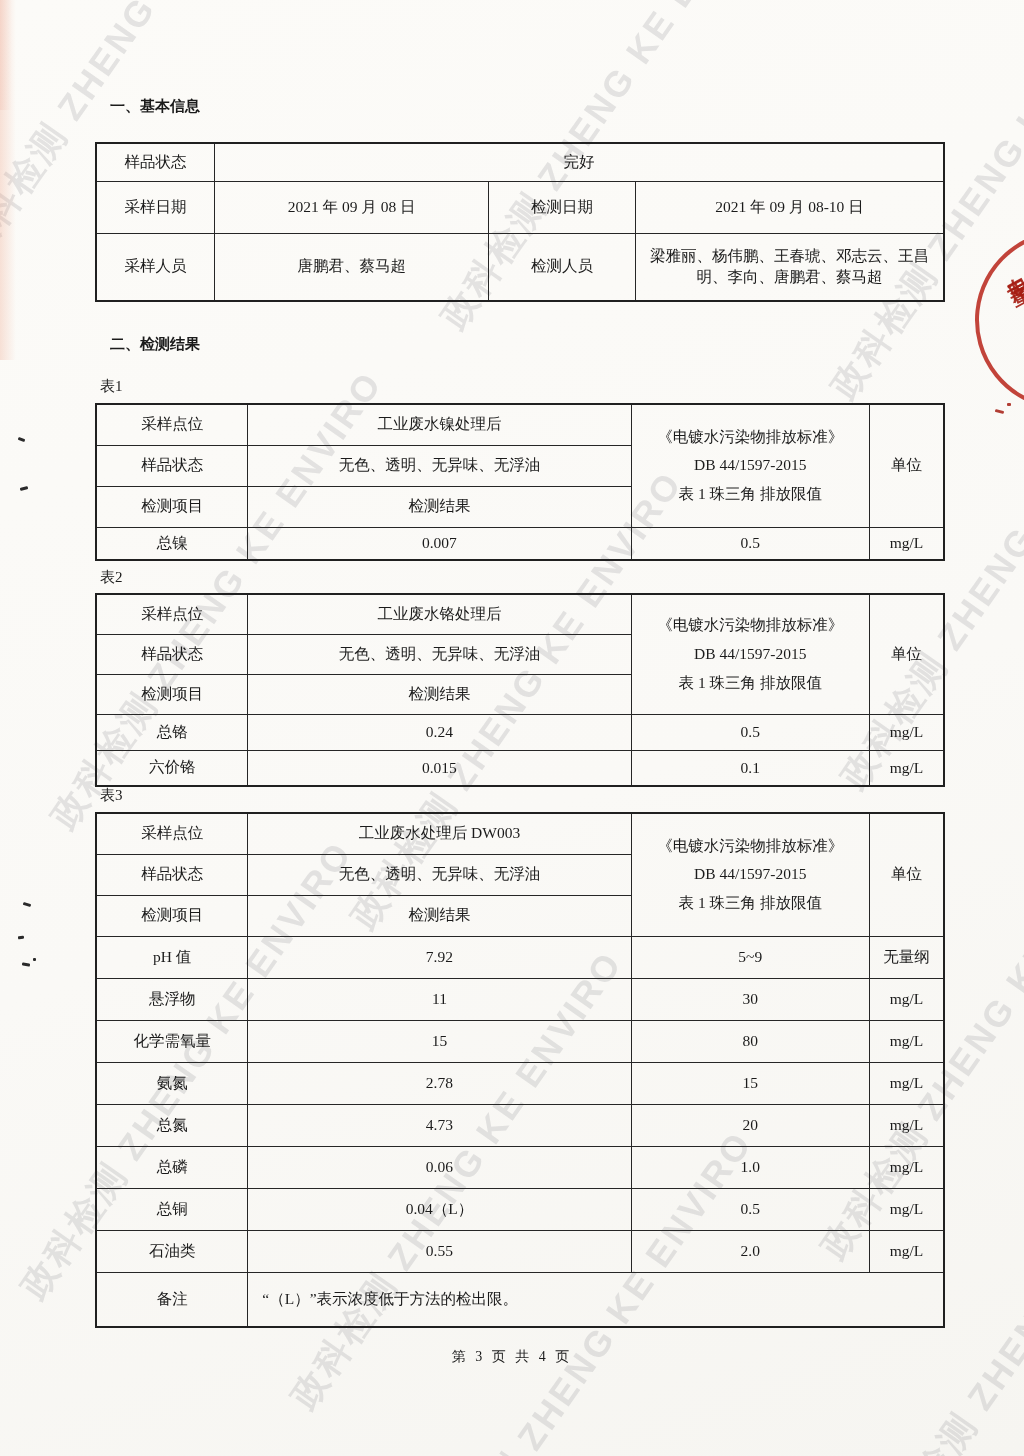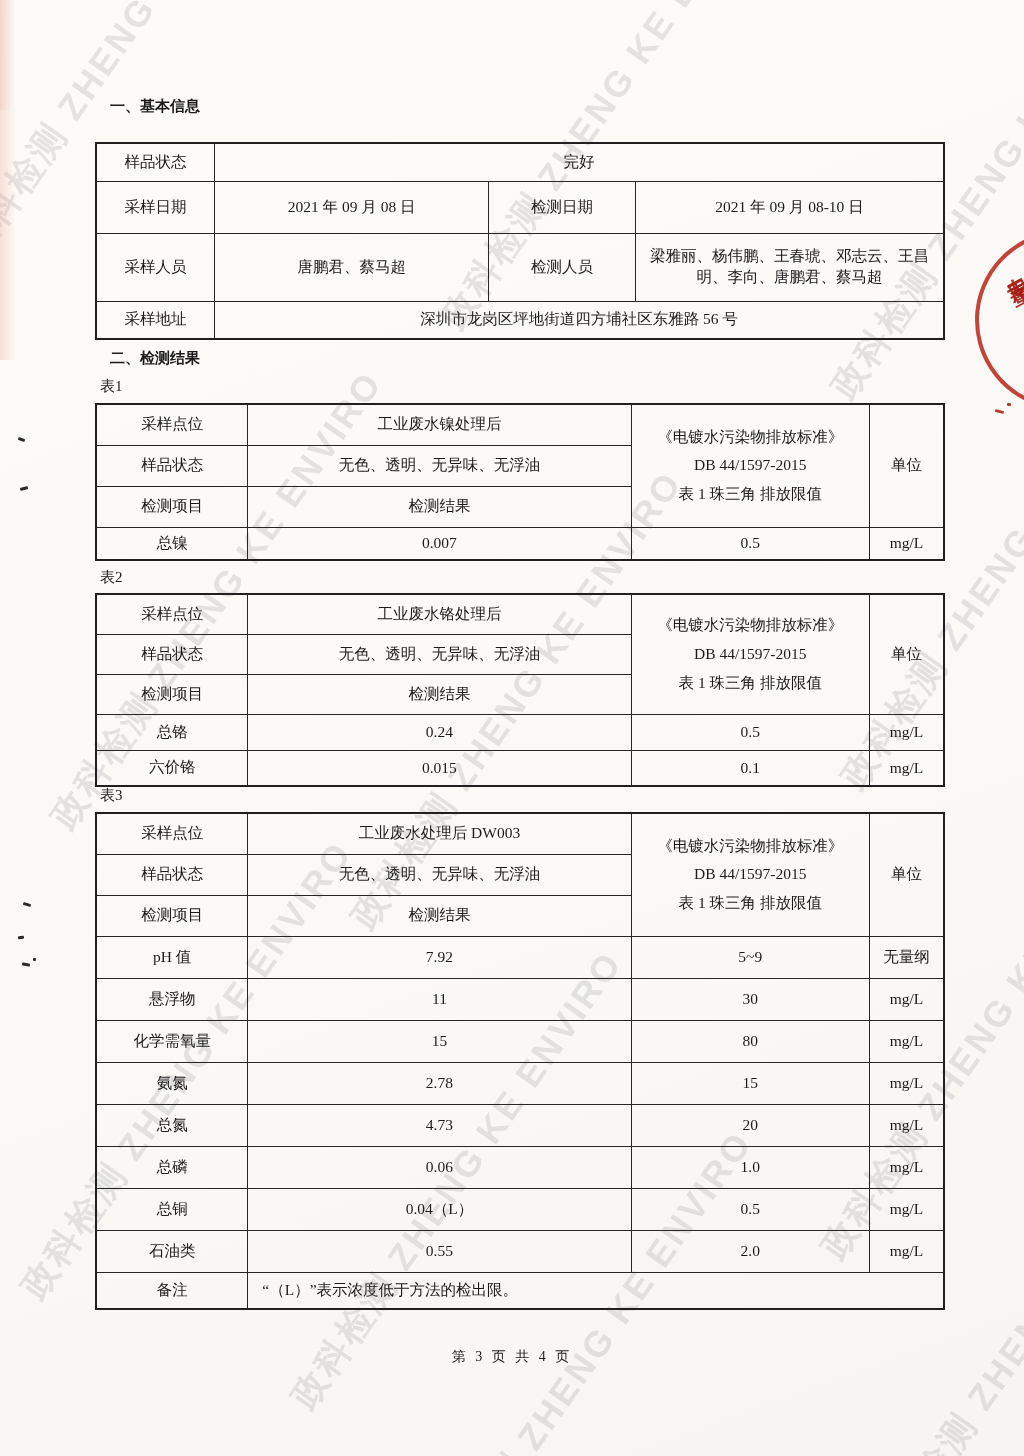--- a/index.html
+++ b/index.html
@@ -36,21 +36,21 @@
   table{border-collapse:collapse;table-layout:fixed;position:absolute;left:95px;
         width:850px;background:transparent;}
   td{border:1.6px solid #262626;text-align:center;vertical-align:middle;
      font-size:15.5px;padding:2px 6px;overflow:hidden;}
   table{border:2px solid #202020;}
   .basic{top:142px;}
   .basic .r1{height:38px;} .basic .r2{height:52px;} .basic .r3{height:68px;} .basic .r4{height:38px;}
   .std-cell div{line-height:1.85;}
   .t1{top:403px;} .t1 .hr{height:41px;} .t1 .dr{height:33px;}
   .t2{top:593px;} .t2 .hr{height:40px;} .t2 .dr{height:36px;padding-left:10px;}
-  .t3{top:812px;} .t3 .hr{height:41px;} .t3 .dr{height:42px;} .t3 .nr{height:37px;}
+  .t3{top:812px;} .t3 .hr{height:41px;} .t3 .dr{height:42px;} .t3 .nr{height:55px;}
   .note-cell{text-align:left;padding-left:14px;}
   .footer{position:absolute;left:0;top:1348px;width:100%;text-align:center;
           font-size:14px;letter-spacing:3px;}
 </style>
 </head>
 <body>
 
 <div class="page">
 
   <div class="wm-layer">
@@ -105,28 +105,24 @@
       <td>2021 年 09 月 08 日</td>
       <td>检测日期</td>
       <td>2021 年 09 月 08-10 日</td>
     </tr>
     <tr class="r3">
       <td>采样人员</td>
       <td>唐鹏君、蔡马超</td>
       <td>检测人员</td>
       <td>梁雅丽、杨伟鹏、王春琥、邓志云、王昌明、李向、唐鹏君、蔡马超</td>
     </tr>
-    <tr class="r4">
-      <td>采样地址</td>
-      <td colspan="3">深圳市龙岗区坪地街道四方埔社区东雅路 56 号</td>
-    </tr>
-  </tbody>
-    </table>
-
-  <div class="sec-title" style="top:349px">二、检测结果</div>
+  </tbody>
+    </table>
+
+  <div class="sec-title" style="top:335px">二、检测结果</div>
 
   <div class="tag" style="top:377px">表1</div>
   <table class="t1">
     <colgroup>
         <col style="width:17.9%">
         <col style="width:45.2%">
         <col style="width:28.1%">
         <col style="width:8.8%">
       </colgroup>
     <tbody>

